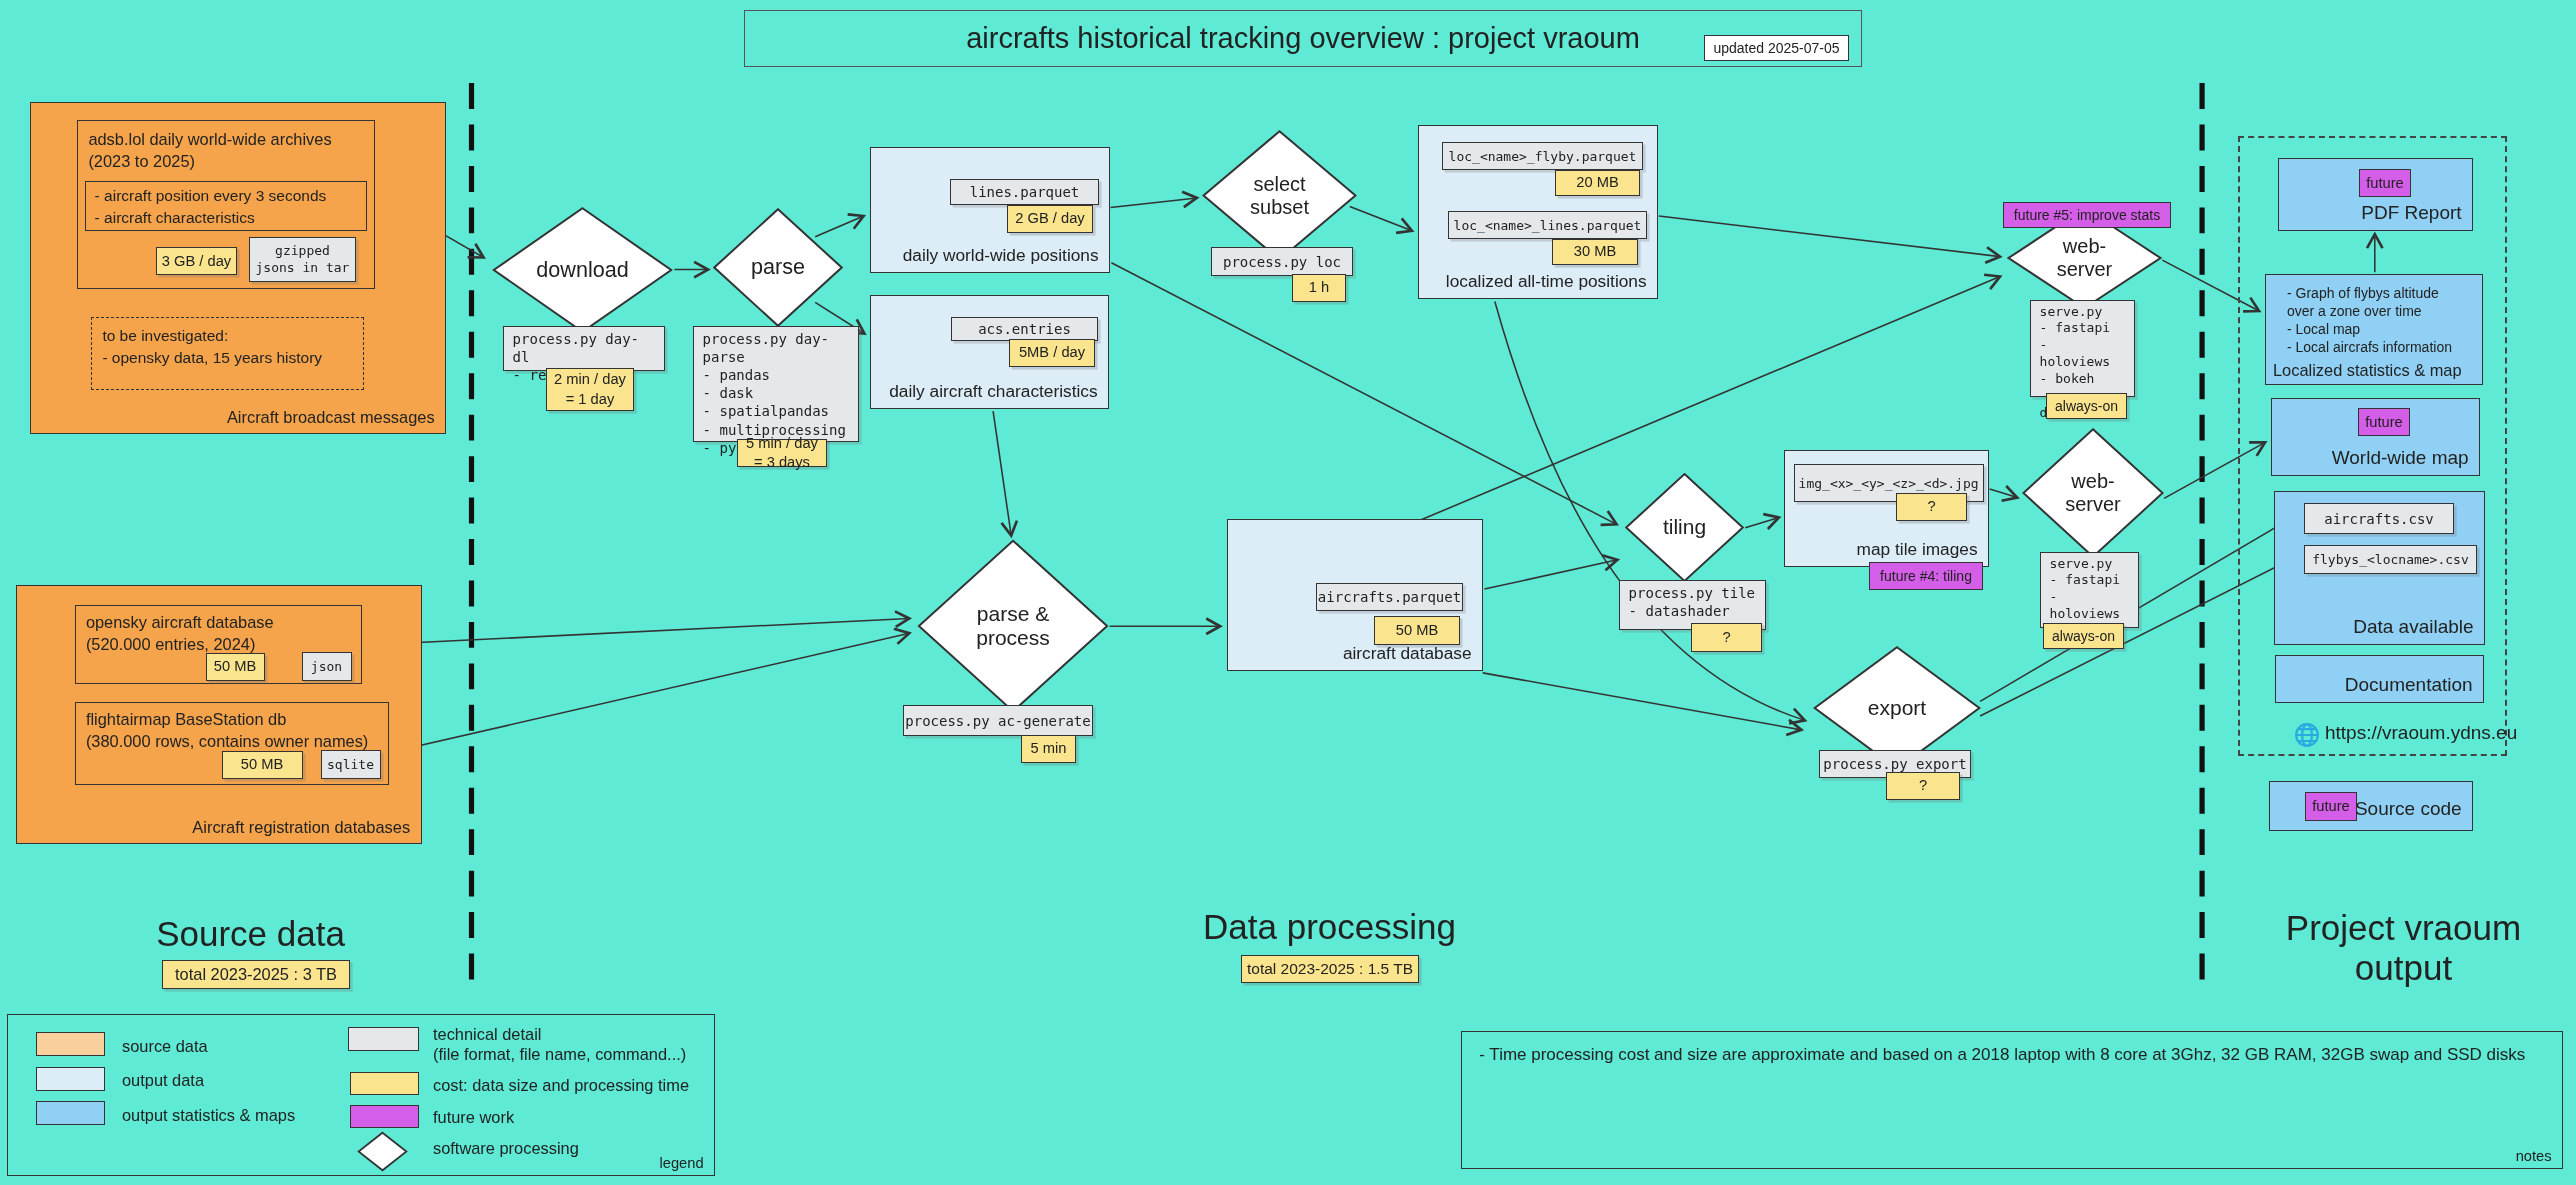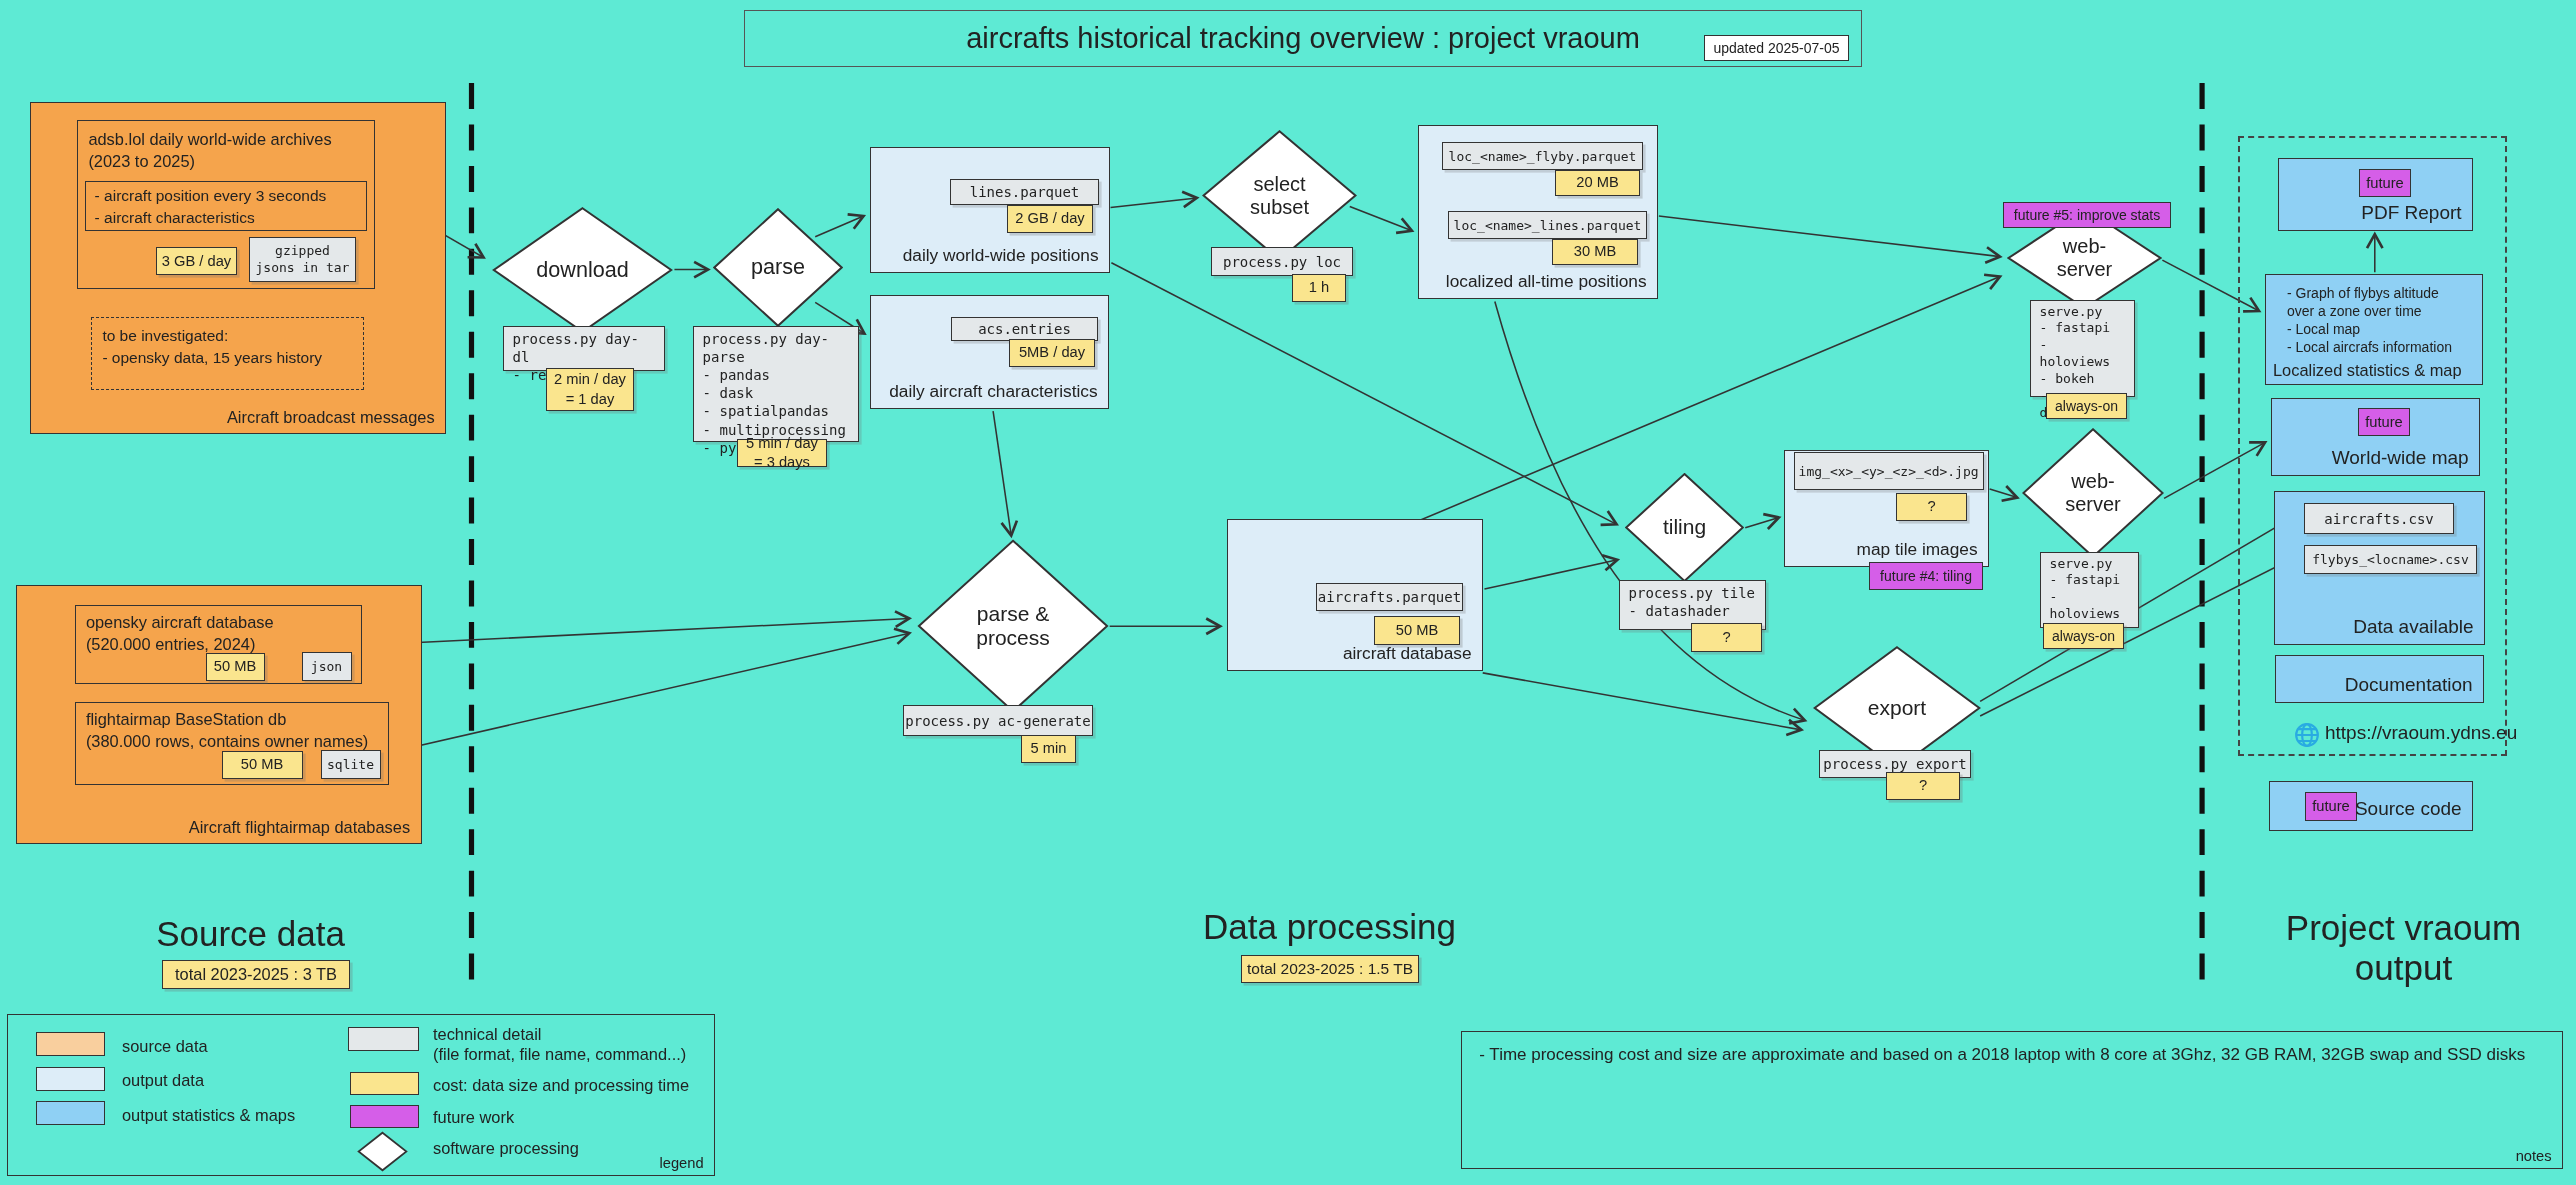--- a/index.html
+++ b/index.html
@@ -95,21 +95,21 @@
 (520.000 entries, 2024)</div>
       <div class="abs yellow b15 cc costbox" style="left:130px;top:47px;width:59px;height:28px;">50 MB</div>
       <div class="abs tech b15 cc mono" style="left:226px;top:46px;width:50px;height:29px;font-size:13px;">json</div>
     </div>
     <div class="abs b15" style="left:58px;top:116px;width:314px;height:83px;">
       <div class="abs pre" style="left:10.4px;top:5.2px;width:302px;font-size:16.4px;line-height:1.35;">flightairmap BaseStation db
 (380.000 rows, contains owner names)</div>
       <div class="abs yellow b15 cc costbox" style="left:146px;top:48px;width:81px;height:28px;">50 MB</div>
       <div class="abs tech b15 cc mono" style="left:245px;top:47px;width:60px;height:29px;font-size:13px;">sqlite</div>
     </div>
-    <div class="cap" style="font-size:16.4px;">Aircraft flightairmap databases</div>
+    <div class="cap" style="font-size:16.4px;">Aircraft registration databases</div>
   </div>
 
   <div class="diamond" style="left:492px;top:207px;width:181px;height:126px;">
     <svg viewBox="0 0 100 100" preserveAspectRatio="none">
         <polygon points="50,1 99,50 50,99 1,50" fill="#fff" stroke="#333" stroke-width="2" vector-effect="non-scaling-stroke"></polygon>
       </svg>
     <span class="dlabel">download</span>
   </div>
   <div class="diamond" style="left:713px;top:208px;width:130px;height:119px;">
     <svg viewBox="0 0 100 100" preserveAspectRatio="none">
@@ -218,21 +218,21 @@
     <div class="cap">localized all-time positions</div>
   </div>
 
   <div class="abs b15 lblue" style="left:1227px;top:519px;width:256px;height:152px;">
     <div class="abs tech b15 cc mono" style="left:88px;top:63px;width:147px;height:28px;font-size:14px;">aircrafts.parquet</div>
     <div class="abs yellow b15 cc costbox" style="left:146px;top:96px;width:86px;height:29px;">50 MB</div>
     <div class="cap">aircraft database</div>
   </div>
 
   <div class="abs b15 lblue" style="left:1784px;top:450px;width:205px;height:117px;">
-    <div class="abs tech b15 cc mono" style="left:8.6px;top:1px;width:190px;height:38px;font-size:13px;">img_&lt;x&gt;_&lt;y&gt;_&lt;z&gt;_&lt;d&gt;.jpg</div>
+    <div class="abs tech b15 cc mono" style="left:8.6px;top:13px;width:190px;height:38px;font-size:13px;">img_&lt;x&gt;_&lt;y&gt;_&lt;z&gt;_&lt;d&gt;.jpg</div>
     <div class="abs yellow b15 cc costbox" style="left:111px;top:42px;width:71px;height:28px;">?</div>
     <div class="cap">map tile images</div>
   </div>
   <div class="abs purple b15 cc" style="left:1869px;top:562px;width:114px;height:28px;font-size:14px;">future #4: tiling</div>
 
   <div class="abs" style="left:2238px;top:136px;width:269px;height:620px;border:2.2px dashed #444;"></div>
 
   <div class="abs b15 blue" style="left:2278px;top:158px;width:195px;height:73px;">
     <div class="abs purple b cc" style="left:80px;top:10.4px;width:52px;height:28px;font-size:14.7px;">future</div>
     <div class="cap" style="font-size:19px;">PDF Report</div>

